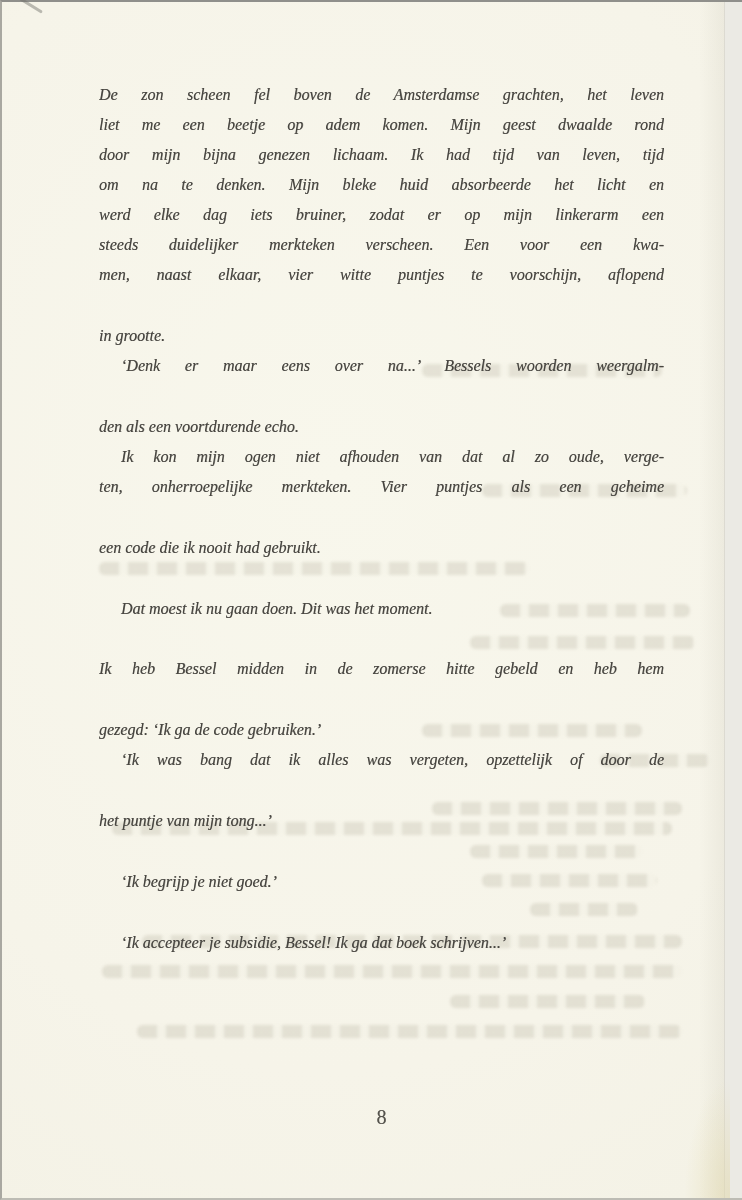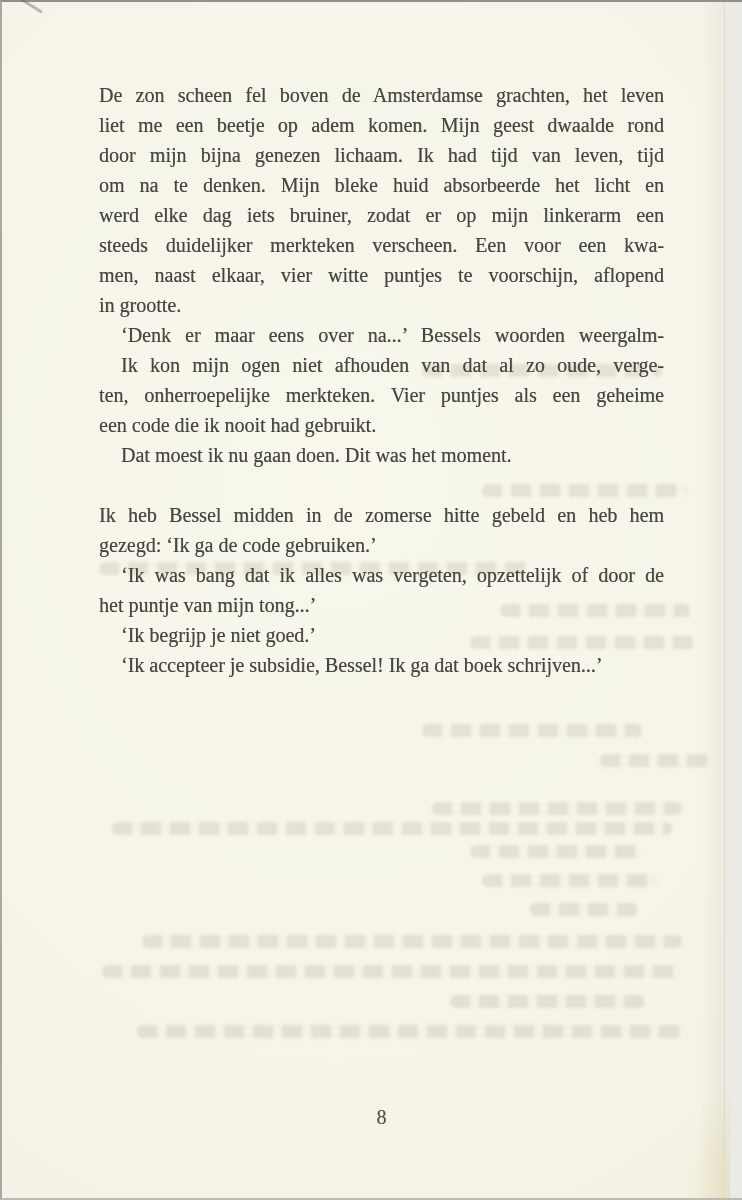--- a/index.html
+++ b/index.html
@@ -36,31 +36,32 @@
   .artifact-topleft {
     position: absolute; left: 16px; top: 2px; width: 26px; height: 3px;
     background: rgba(110,110,105,0.45);
     transform: rotate(32deg);
     border-radius: 2px;
   }
   
   .textblock {
     position: absolute; left: 97px; top: 78px; width: 565px;
     color: #474540;
-    font-size: 20px;
+    font-size: 16px;
     line-height: 30px;
     text-shadow: 0.35px 0 0.45px rgba(70,68,62,0.55);
+    font-style: italic;
   }
   .line {
     height: 30px;
     overflow: hidden;
     text-align: justify;
     text-align-last: justify;
   }
-  .line.l { text-align: center; text-align-last: left; }
+  .line.l { text-align: center; text-align-last: left; margin-top: 31px; }
   .line.ind { padding-left: 22px; }
   .gap { height: 30px; }
   .pagenum {
     position: absolute; left: 97px; top: 1100px; width: 565px;
     text-align: center;
     font-size: 20px; line-height: 30px;
     color: #55534d;
     text-shadow: 0.3px 0 0.4px rgba(80,78,72,0.5);
   }
   
@@ -101,20 +102,21 @@
   <div class="textblock">
     <div class="line j">De zon scheen fel boven de Amsterdamse grachten, het leven</div>
     <div class="line j">liet me een beetje op adem komen. Mijn geest dwaalde rond</div>
     <div class="line j">door mijn bijna genezen lichaam. Ik had tijd van leven, tijd</div>
     <div class="line j">om na te denken. Mijn bleke huid absorbeerde het licht en</div>
     <div class="line j">werd elke dag iets bruiner, zodat er op mijn linkerarm een</div>
     <div class="line j">steeds duidelijker merkteken verscheen. Een voor een kwa-</div>
     <div class="line j">men, naast elkaar, vier witte puntjes te voorschijn, aflopend</div>
     <div class="line l">in grootte.</div>
     <div class="line j ind">‘Denk er maar eens over na...’ Bessels woorden weergalm-</div>
+    <div class="line l">den als een voortdurende echo.</div>
     <div class="line j ind">Ik kon mijn ogen niet afhouden van dat al zo oude, verge-</div>
     <div class="line j">ten, onherroepelijke merkteken. Vier puntjes als een geheime</div>
     <div class="line l">een code die ik nooit had gebruikt.</div>
     <div class="line l ind">Dat moest ik nu gaan doen. Dit was het moment.</div>
     <div class="gap"></div>
     <div class="line j">Ik heb Bessel midden in de zomerse hitte gebeld en heb hem</div>
     <div class="line l">gezegd: ‘Ik ga de code gebruiken.’</div>
     <div class="line j ind">‘Ik was bang dat ik alles was vergeten, opzettelijk of door de</div>
     <div class="line l">het puntje van mijn tong...’</div>
     <div class="line l ind">‘Ik begrijp je niet goed.’</div>

